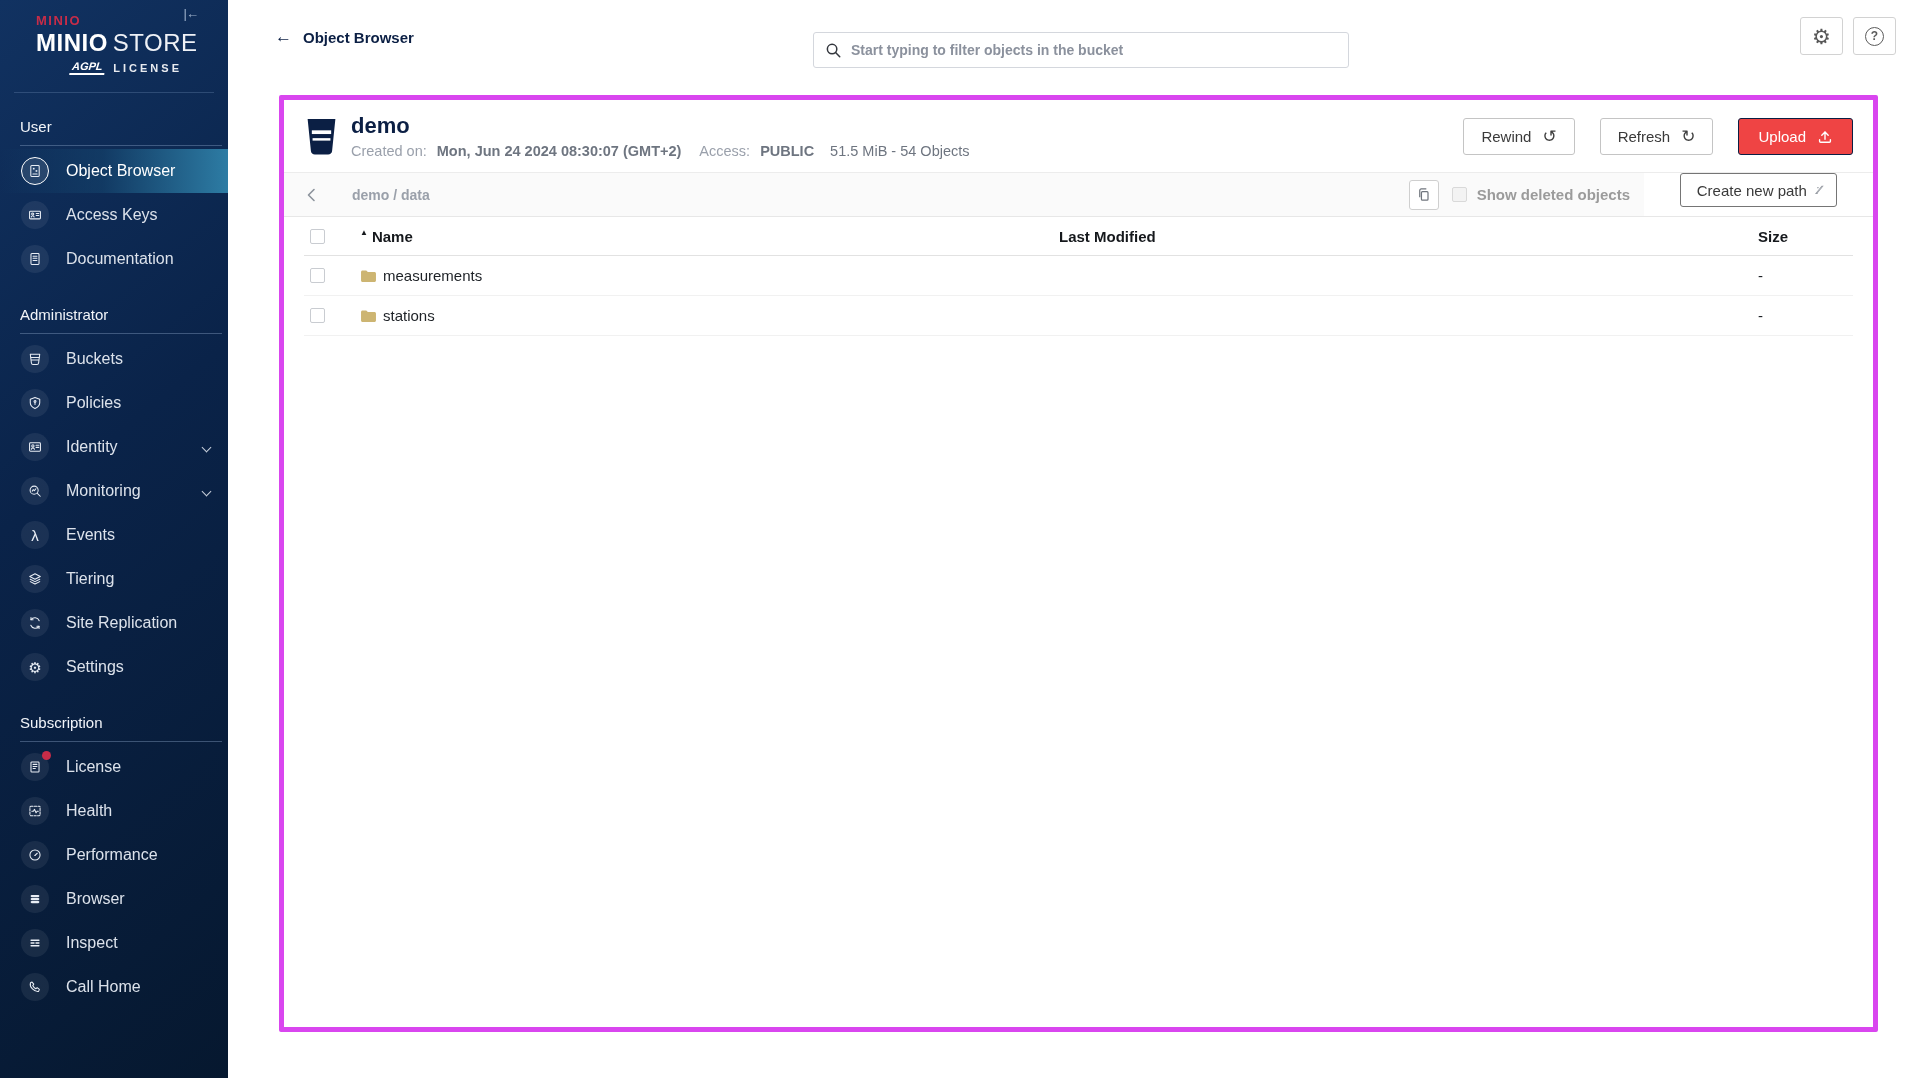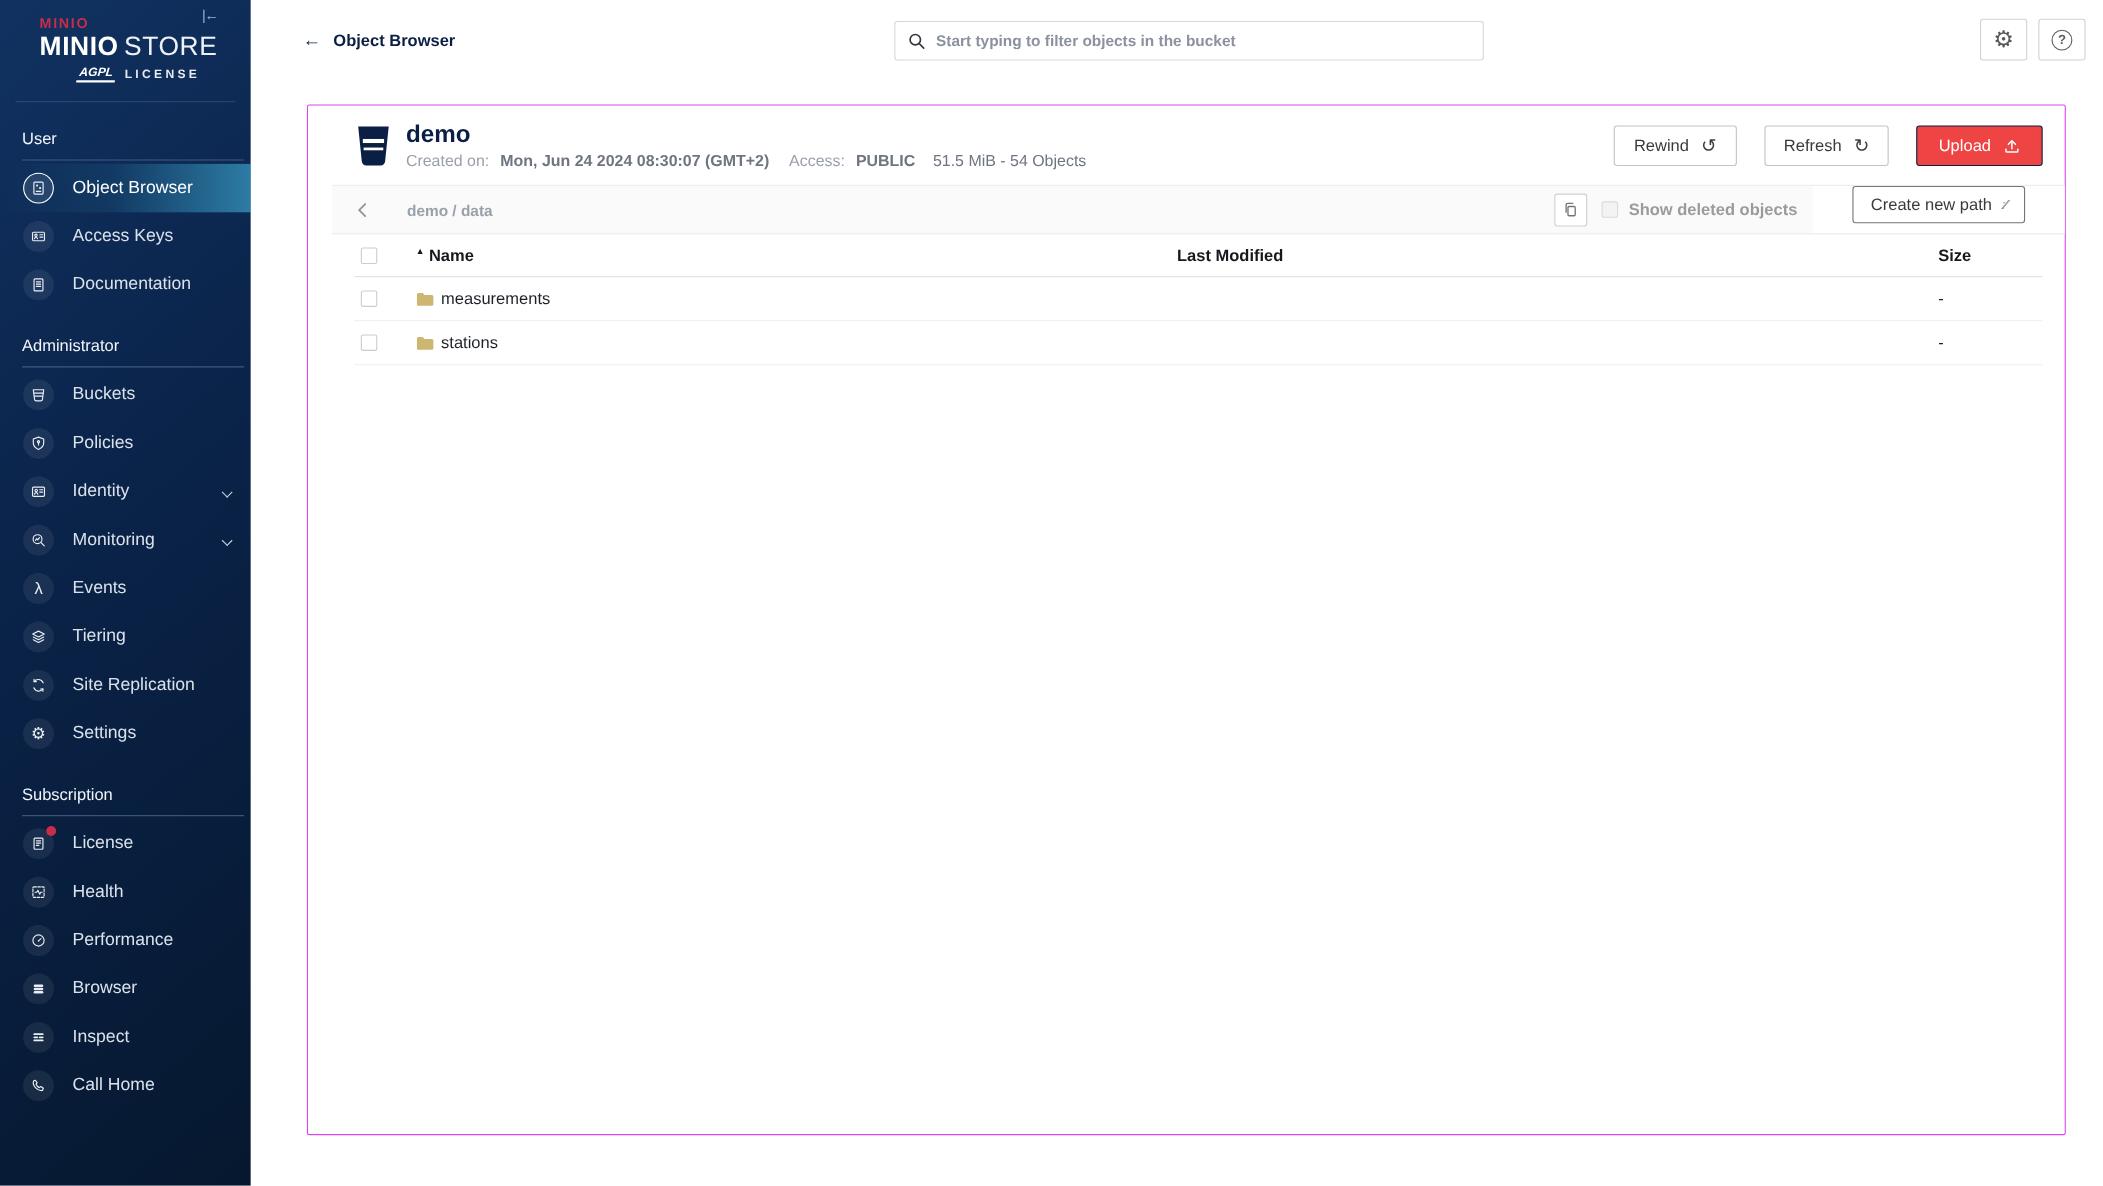--- a/index.html
+++ b/index.html
@@ -40,36 +40,36 @@
           transform:rotate(45deg); margin-left:auto; margin-right:18px; }
   .notif-dot { position:absolute; top:-2px; right:-2px; width:9px; height:9px; border-radius:50%;
                background:#c72c48; }
 
   
   .main { flex:1; position:relative; background:#fff; }
   .topbar { height:74px; position:relative; display:flex; align-items:center; }
   .back-nav { display:flex; align-items:center; gap:11px; margin-left:47px; cursor:pointer; }
   .back-nav .arrow { font-size:17px; font-weight:700; color:#0b1f44; }
   .back-nav .t { font-size:15px; font-weight:700; color:#0b1f44; }
-  .search { position:absolute; left:585px; top:19px; width:536px; height:36px;
+  .search { position:absolute; left:585px; top:32px; width:536px; height:36px;
             border:1px solid #d4d7dd; border-radius:3px; display:flex; align-items:center;
             padding:0 11px; gap:9px; background:#fff; }
   .search input { border:0; outline:0; flex:1; font-family:"Liberation Sans",sans-serif;
                   font-size:14px; font-weight:700; color:#333; background:transparent; }
   .search input::placeholder { color:#8b919d; font-weight:700; }
   .top-actions { position:absolute; right:16px; top:17px; display:flex; gap:10px; }
   .icon-btn { width:43px; height:38px; border:1px solid #d2d2d2; border-radius:3px; background:#fff;
               display:flex; align-items:center; justify-content:center; cursor:pointer; }
   .gear-g { font-size:21px; color:#585858; line-height:1; }
   .help-circle { width:19px; height:19px; border:1.7px solid #5c5c5c; border-radius:50%;
                  font-size:12px; font-weight:700; color:#5c5c5c; display:flex;
                  align-items:center; justify-content:center; }
 
-  .card { margin:21px 0 0 51px; width:1599px; height:937px; border:1px solid #d946ef;
-          border-radius:2px; background:#fff;padding-left:22px; }
+  .card { margin:21px 0 0 51px; width:1599px; height:937px; border:5px solid #d946ef;
+          border-radius:2px; background:#fff; }
   .card-header { display:flex; align-items:center; padding:14px 20px 13px 22px; }
   .title-block { margin-left:14px; }
   .bucket-name { font-size:22px; font-weight:700; color:#0b1f44; line-height:1.1; }
   .meta { display:flex; align-items:center; gap:10px; font-size:14.5px; color:#9aa0ab; margin-top:5px; }
   .meta .val { font-weight:700; color:#6e7580; }
   .meta .sum { color:#6e7580; margin-left:6px; }
   .header-actions { margin-left:auto; display:flex; align-items:center; gap:25px; }
   .btn { height:37px; padding:0 17px; border:1px solid #c4c4c4; border-radius:3px; background:#fff;
          font-size:15px; color:#3a3a3a; display:flex; align-items:center; gap:11px; cursor:pointer;
          font-family:"Liberation Sans",sans-serif; }

